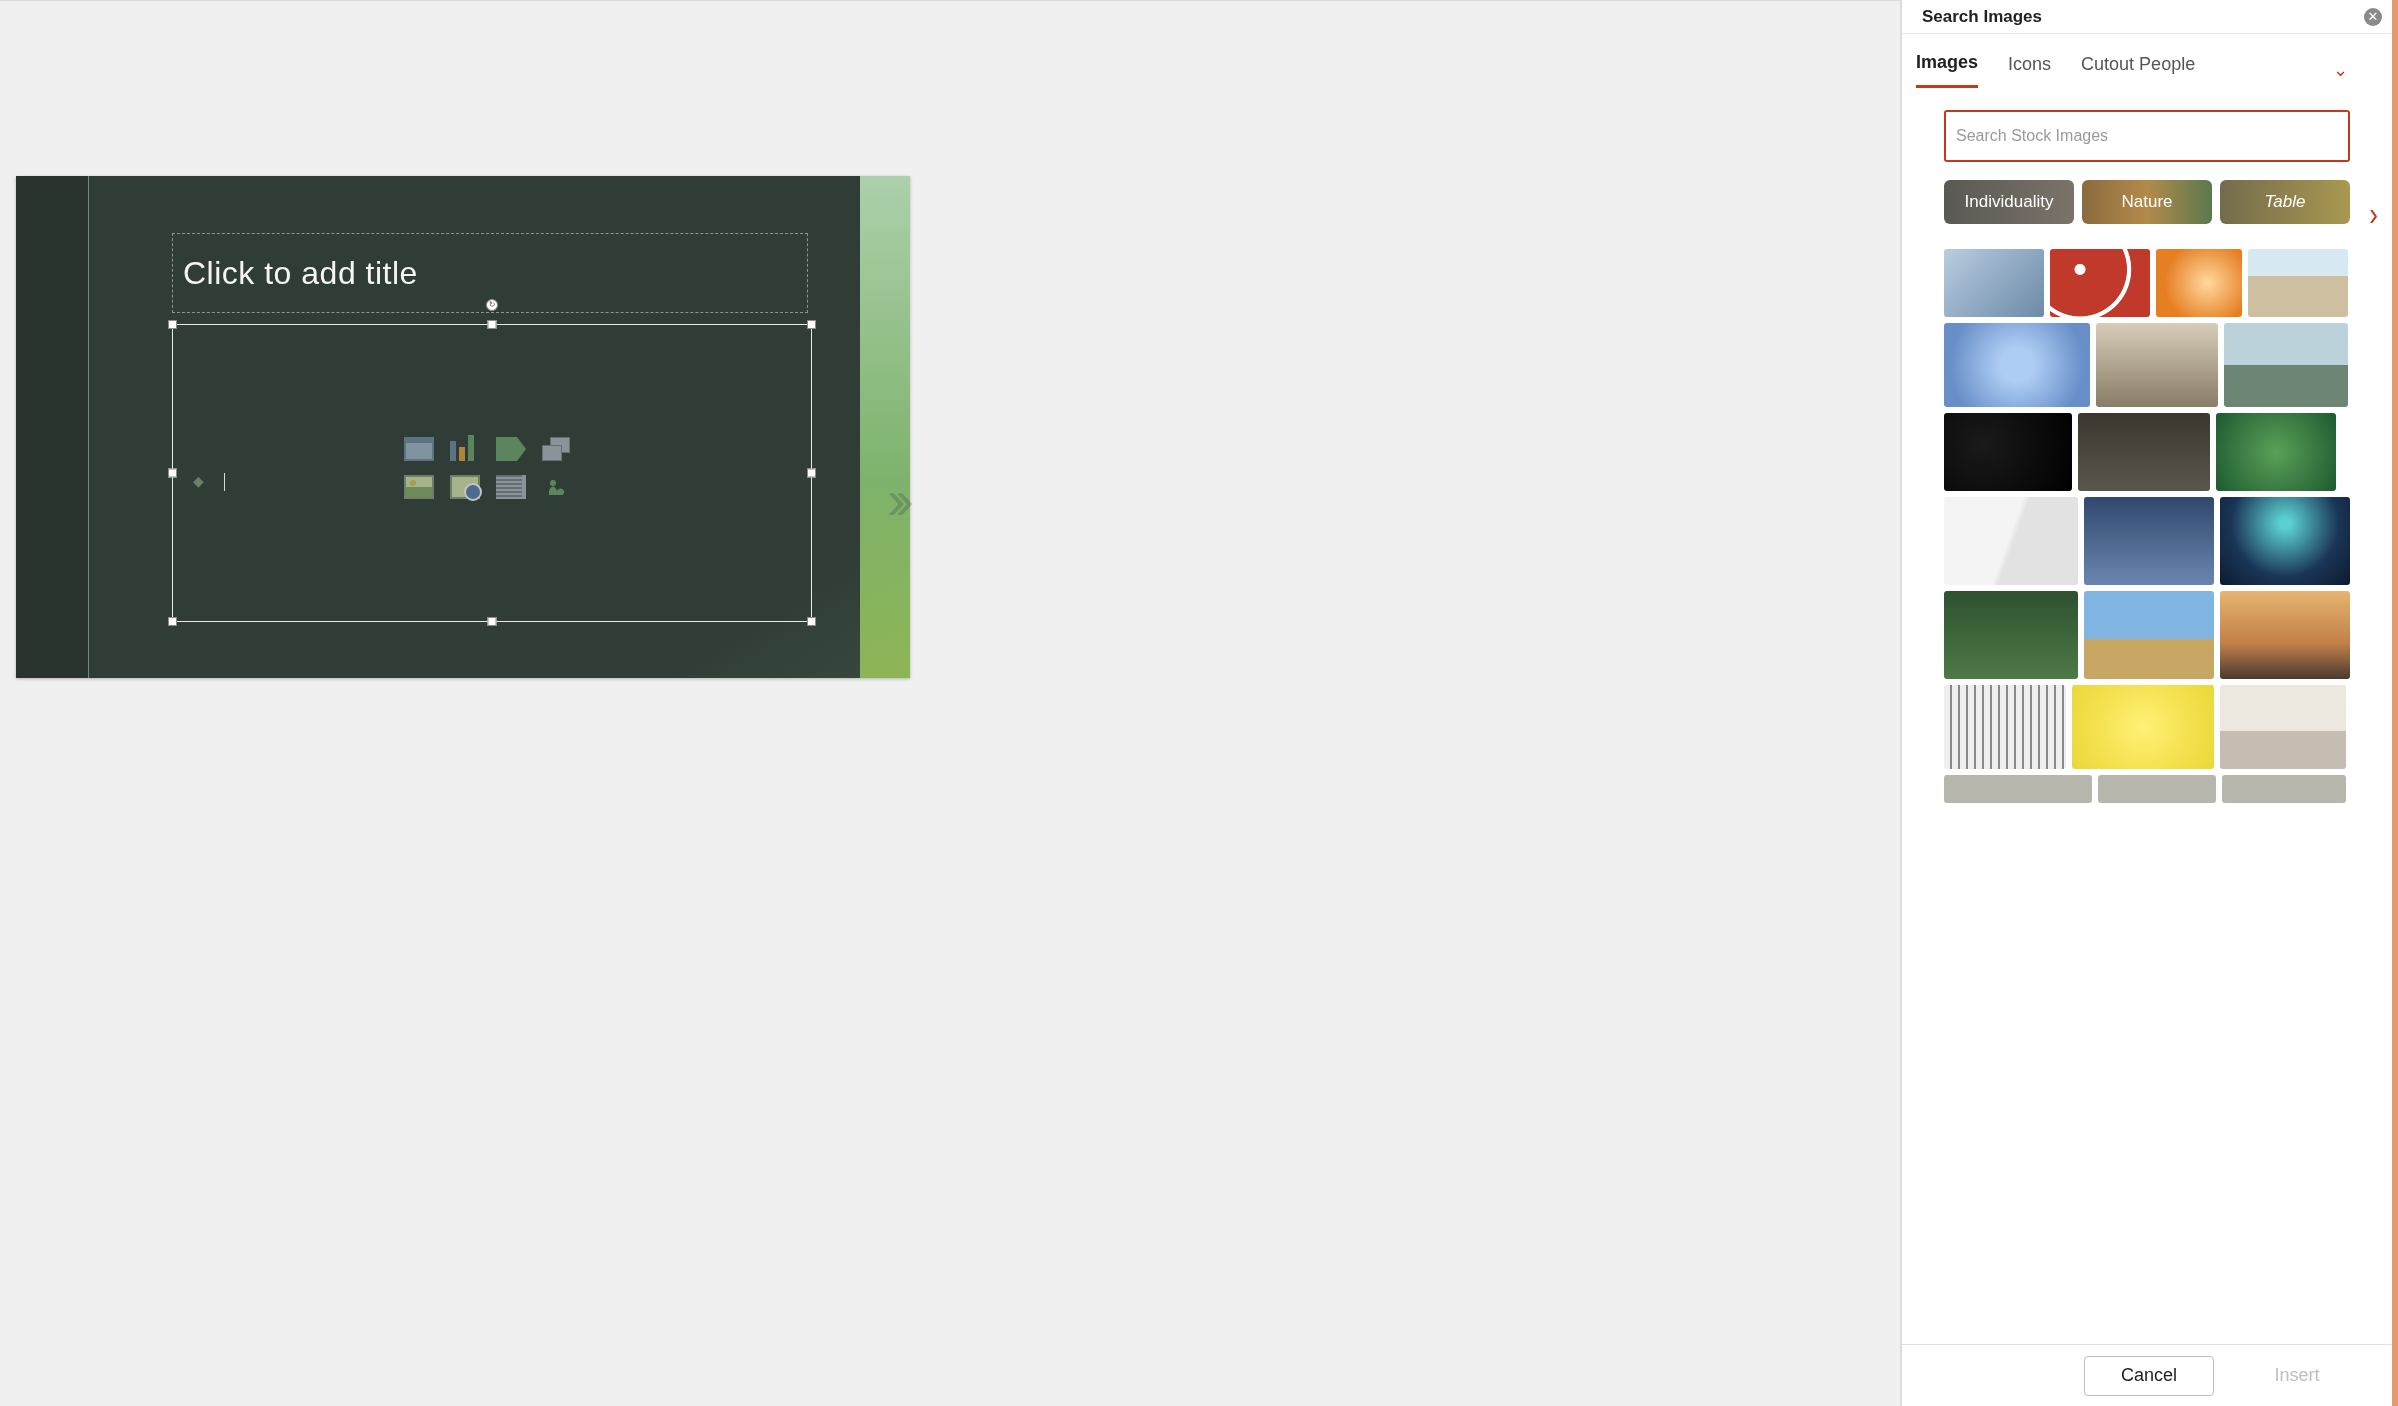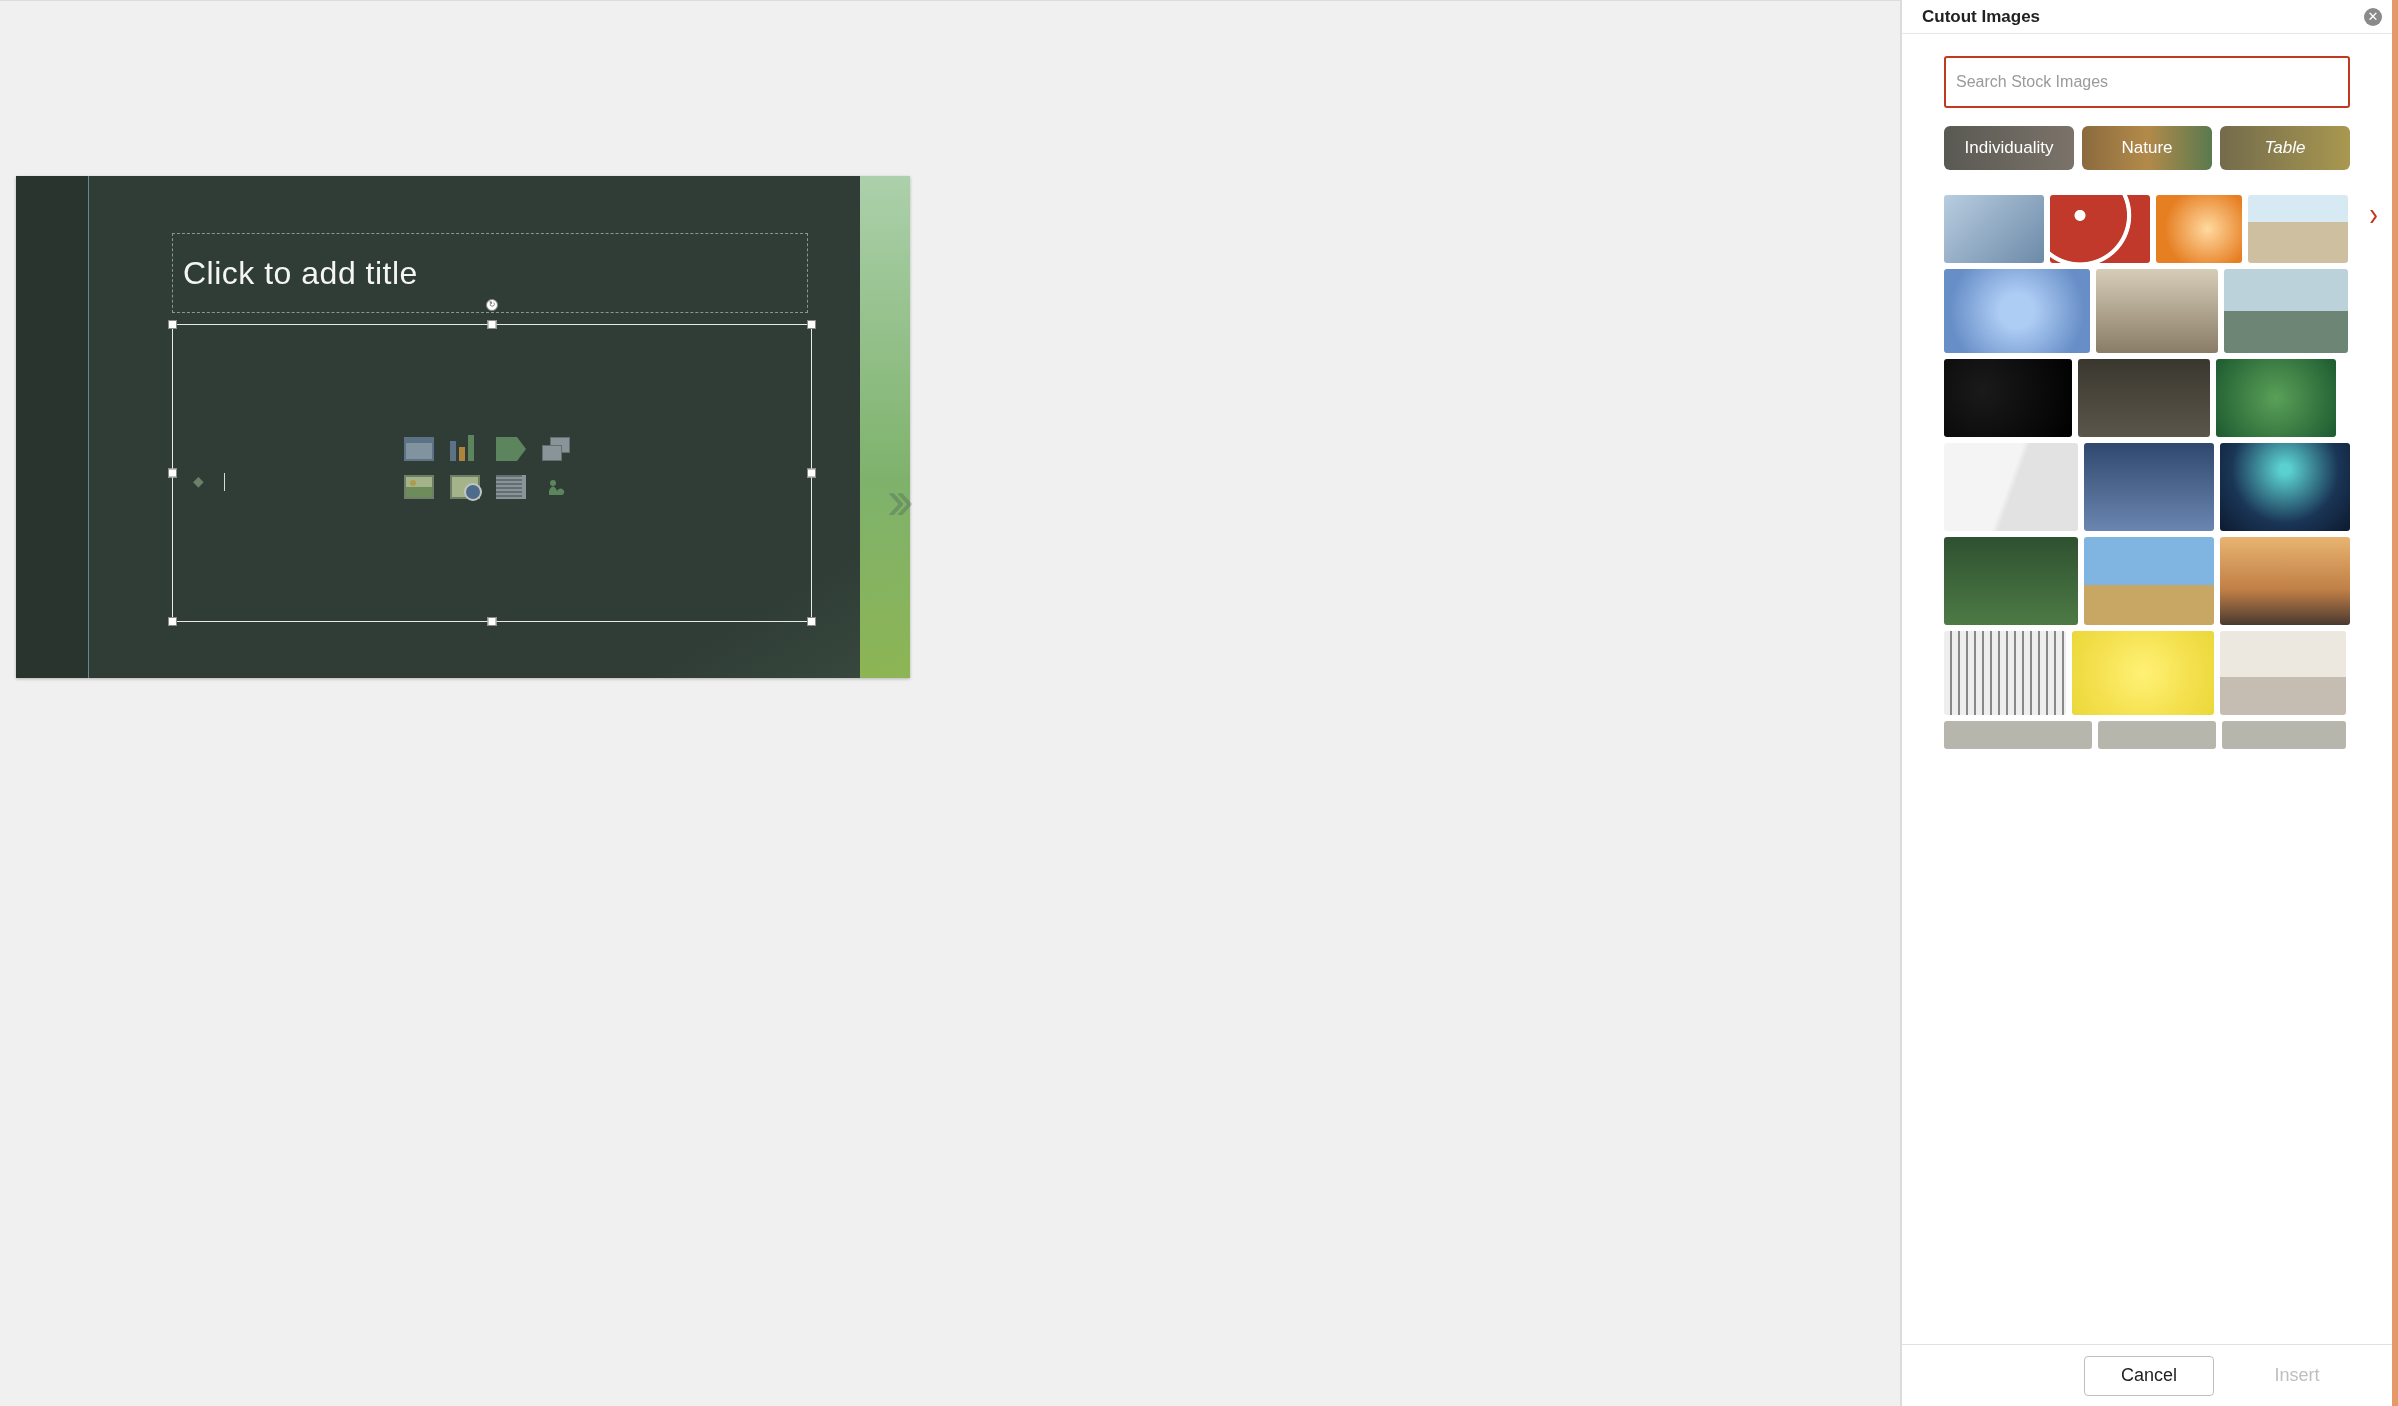--- a/index.html
+++ b/index.html
@@ -283,26 +283,34 @@
               <circle cx="8" cy="8" r="3"></circle>
             </svg>
         </div>
       </div>
     </div>
   </div>
 </div>
 
 <div class="panel">
   <div class="panel-header">
-    <div class="panel-title">Cutout Images</div>
+    <div class="panel-title">Search Images</div>
     <div class="close-btn">
       <span>✕</span>
     </div>
   </div>
 
+  <div class="tabs">
+    <div class="tab active">Images</div>
+    <div class="tab">Icons</div>
+    <div class="tab">Cutout People</div>
+    <div class="tabs-more">
+      <span>⌄</span>
+    </div>
+  </div>
 
   <input class="searchbox" type="text" placeholder="Search Stock Images" style="">
 
   <div class="cat-row">
     <div class="cat-chip c1">Individuality</div>
     <div class="cat-chip c2">Nature</div>
     <div class="cat-chip c3">Table</div>
   </div>
   <div class="cat-next">
     <span>›</span>

